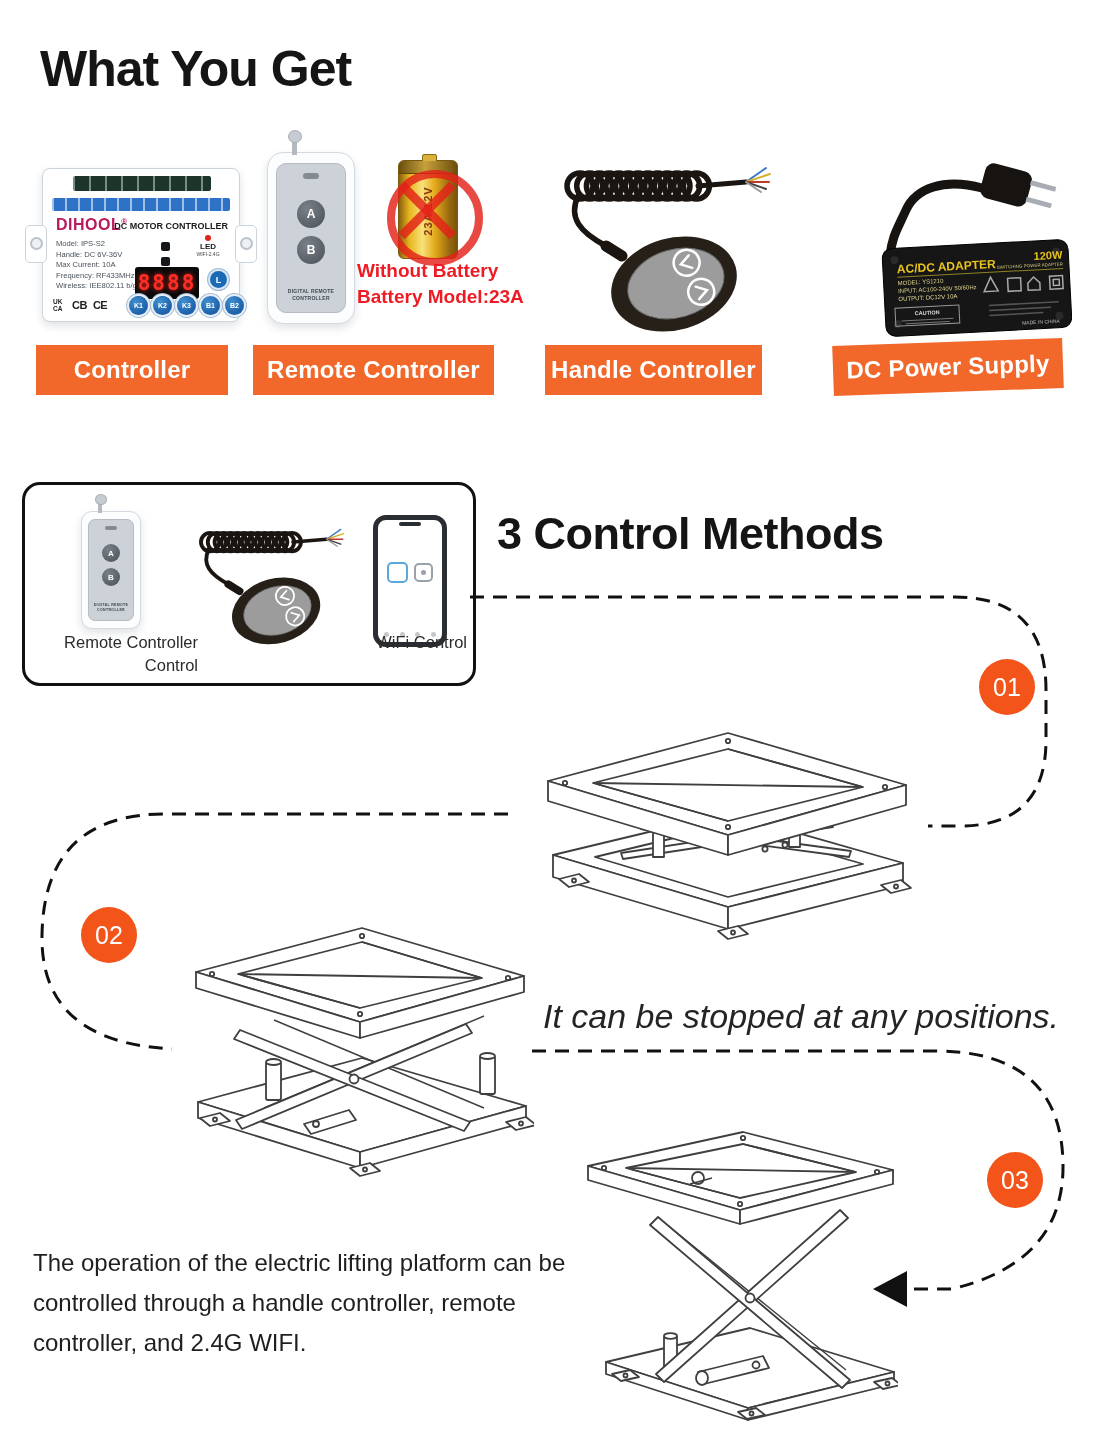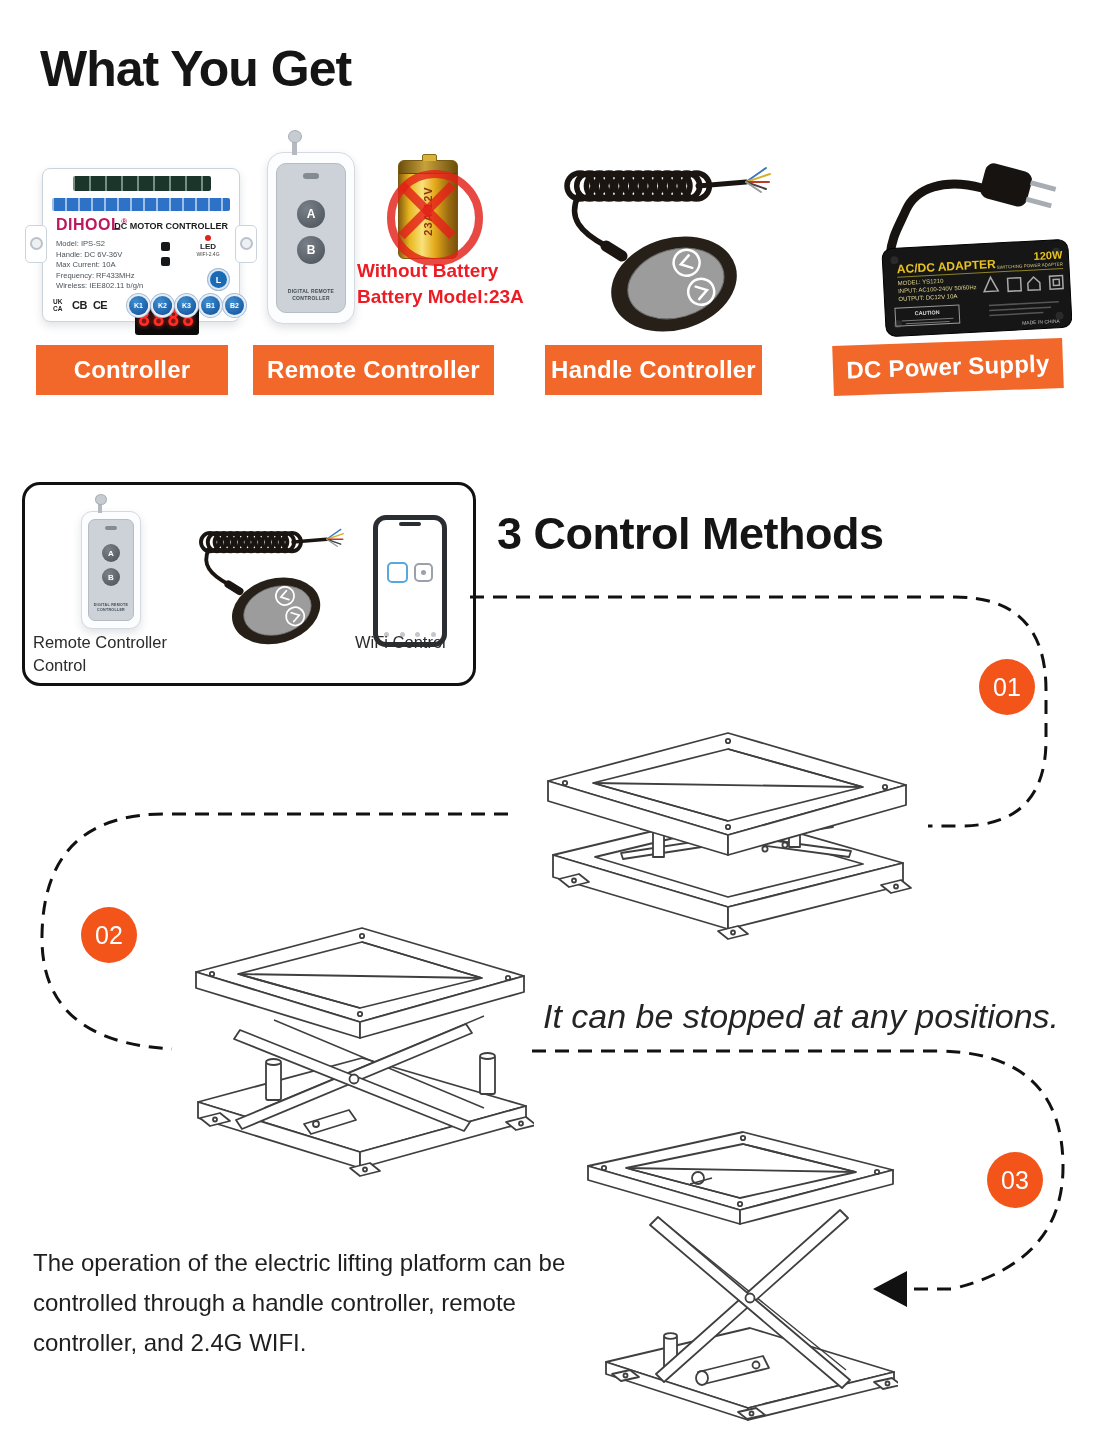--- a/index.html
+++ b/index.html
@@ -26,21 +26,21 @@
   .ctrl-brand{left:13px;top:47px;font-size:16px;font-weight:bold;color:#be185d;letter-spacing:.5px;}
   .ctrl-reg{font-size:8px;vertical-align:super;}
   .ctrl-product{right:11px;top:52px;font-size:9px;font-weight:bold;color:#1b1b1b;}
   .ctrl-specs{left:13px;top:70px;font-size:7.6px;color:#49525a;line-height:10.6px;}
   .sq-btn{width:9px;height:9px;background:#15181b;border-radius:2px;}
   .ctrl-led{right:13px;top:66px;text-align:center;width:36px;}
   .ctrl-led .dot{width:6px;height:6px;border-radius:50%;background:#e0241b;margin:0 auto 1px;}
   .ctrl-led .t1{font-size:8px;font-weight:bold;color:#222;}
   .ctrl-led .t2{font-size:5px;color:#444;}
   .ctrl-display{left:92px;top:98px;width:64px;height:32px;background:#0a0a0a;border-radius:3px;
-      display:flex;align-items:center;justify-content:center;margin-top:36px;}
+      display:flex;align-items:center;justify-content:center;}
   .seg{font-family:"DejaVu Sans Mono",monospace;font-weight:bold;font-size:21px;color:#ff2d23;
       letter-spacing:2px;text-shadow:0 0 5px rgba(255,45,35,.85);}
   .ctrl-lbtn{right:12px;top:102px;width:17px;height:17px;border-radius:50%;background:#1b6ab5;
       box-shadow:0 0 0 2px #dce8f3,0 0 0 3px #9db8d2;color:#fff;font-size:9px;font-weight:bold;
       display:flex;align-items:center;justify-content:center;}
   .ctrl-marks{left:10px;bottom:9px;display:flex;align-items:flex-start;gap:6px;}
   .ukca{font-size:6.5px;font-weight:bold;line-height:6.5px;width:13px;color:#222;}
   .mk{font-size:11px;font-weight:bold;color:#222;letter-spacing:-.5px;}
   .ctrl-keys{left:86px;bottom:6px;display:flex;gap:5px;}
   .key{width:19px;height:19px;border-radius:50%;background:radial-gradient(circle at 35% 30%,#3f8ed0,#1b5fa8 72%);
@@ -73,21 +73,21 @@
   .batt-print{left:50%;top:52%;transform:translate(-50%,-50%) rotate(-90deg);font-size:11px;
       font-weight:bold;color:#8a3510;white-space:nowrap;letter-spacing:1px;}
   .no-sign{left:387px;top:170px;width:80px;height:80px;border:8px solid rgba(227,33,25,.82);border-radius:50%;}
   .no-sign::before,.no-sign::after{content:"";position:absolute;left:-4px;top:28px;width:72px;height:9px;
       background:rgba(227,33,25,.82);}
   .no-sign::before{transform:rotate(45deg);}
   .no-sign::after{transform:rotate(-45deg);}
   .warn{left:357px;top:258px;font-size:19px;font-weight:bold;color:#ED1C24;line-height:26px;}
   
   .mbox{left:22px;top:482px;width:448px;height:198px;border:3px solid #111;border-radius:18px;background:#fff;}
-  .mlabel{font-size:16.5px;color:#2b2b2b;line-height:23px;text-align:left;}
+  .mlabel{font-size:16.5px;color:#2b2b2b;line-height:23px;text-align:right;}
   
   .phone{width:64px;height:122px;border:5px solid #2a2d31;border-radius:13px;background:#fff;}
   .ph-notch{left:50%;margin-left:-11px;top:2px;width:22px;height:4px;background:#2a2d31;border-radius:2px;}
   .ph-app1{left:9px;top:42px;width:17px;height:17px;border:2px solid #5aa7dc;border-radius:5px;}
   .ph-app2{right:9px;top:43px;width:15px;height:15px;border:2px solid #9aa1a8;border-radius:5px;}
   .ph-app2 .d{width:5px;height:5px;border-radius:50%;background:#9aa1a8;margin:5px auto;}
   .ph-nav{left:6px;right:6px;bottom:5px;display:flex;justify-content:space-between;}
   .ph-nav i{width:5px;height:5px;border-radius:50%;background:#c3c8cd;}
   svg text{font-family:"Liberation Sans",sans-serif;}
 </style>

